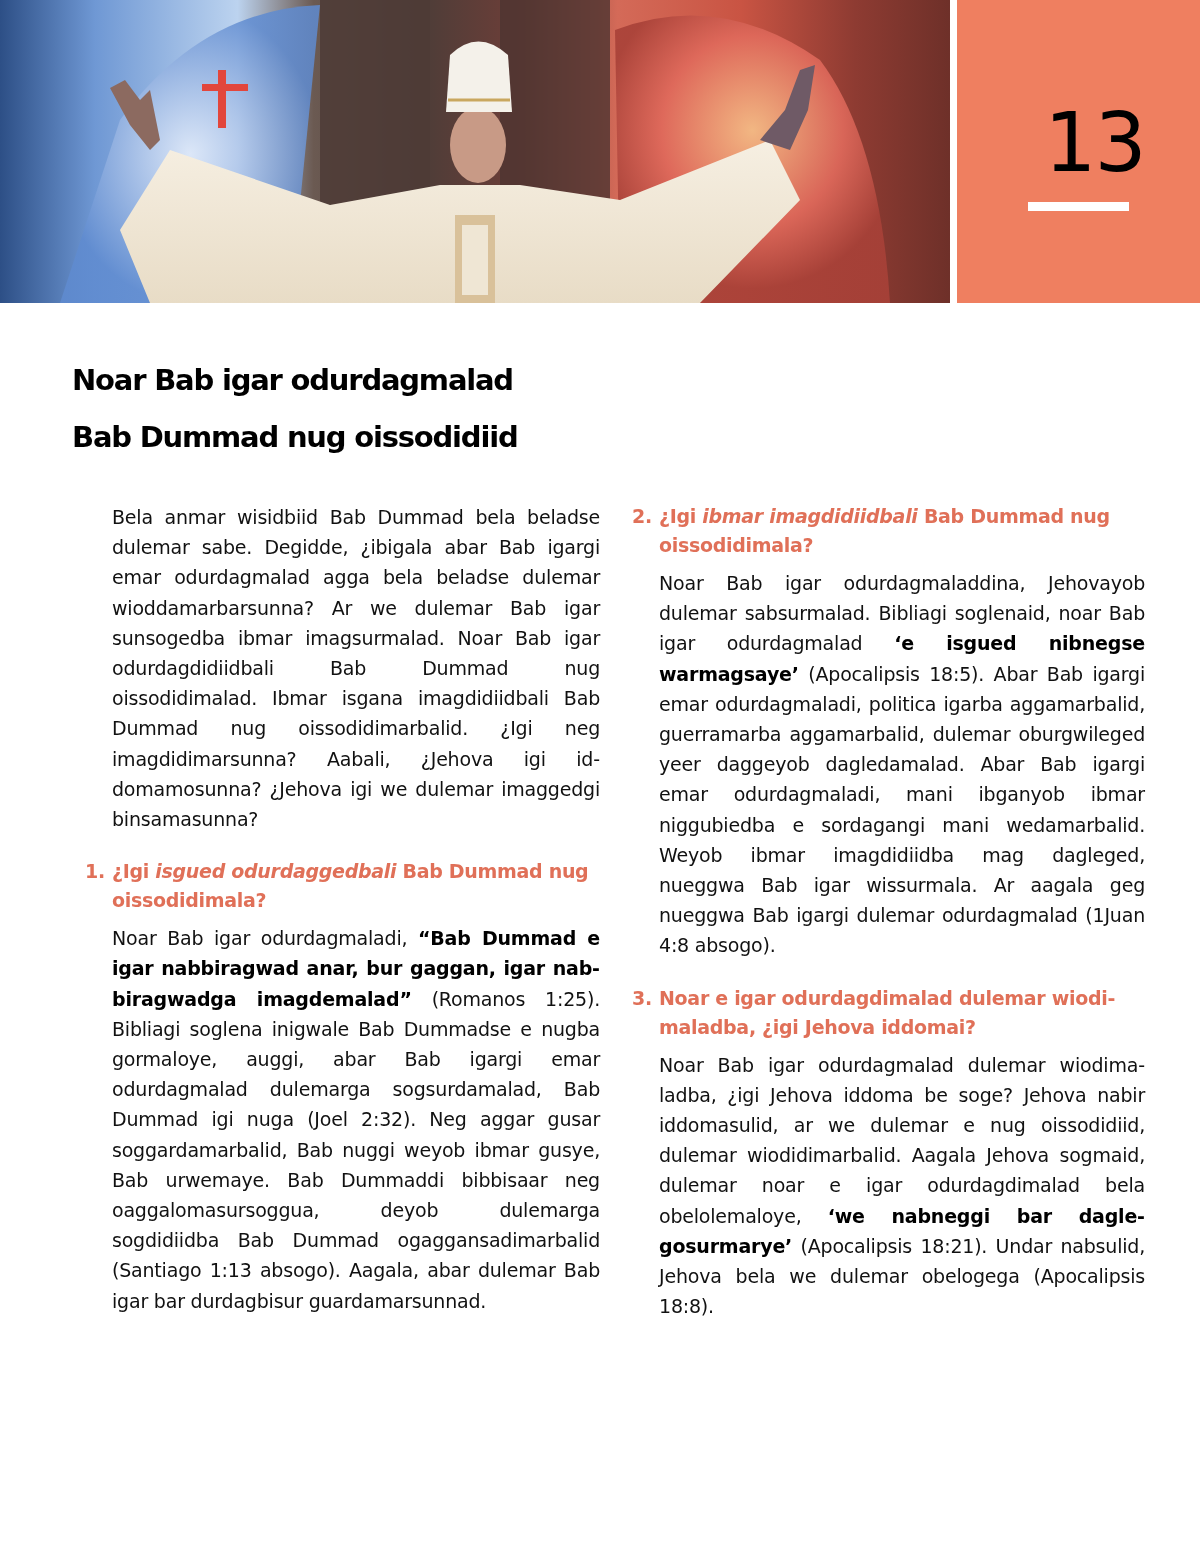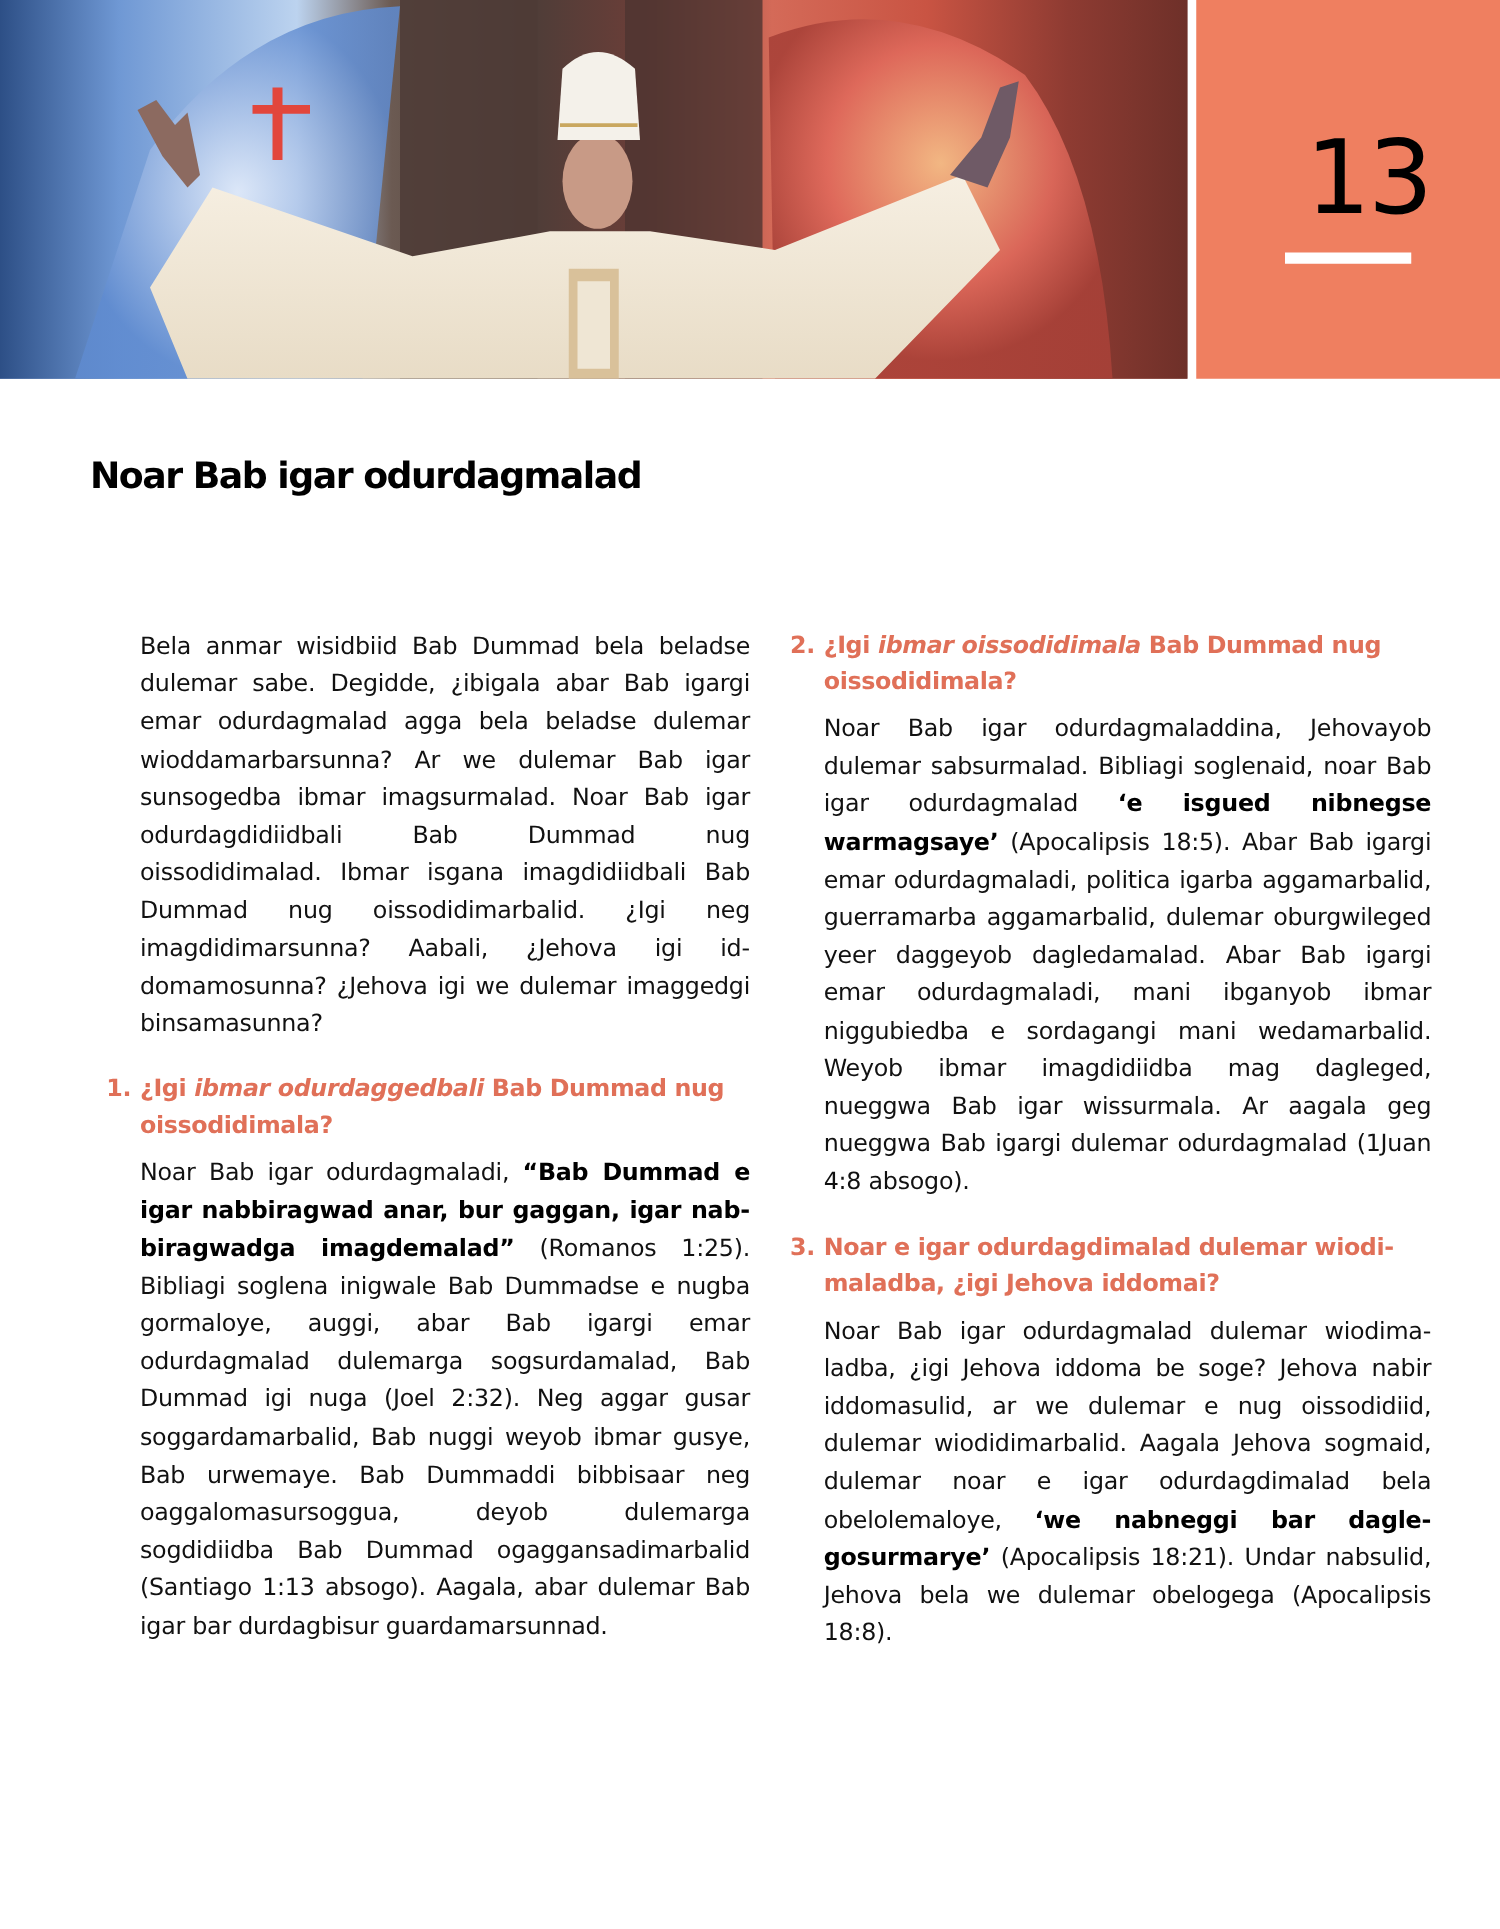--- a/index.html
+++ b/index.html
@@ -104,34 +104,35 @@
   </svg>
 </div>
 
 <div class="chapter-box">
   <div class="chapter-num">13</div>
   <div class="chapter-rule"></div>
 </div>
 
 <h1 class="title">
   <span>Noar Bab igar odurdagmalad</span><br>
+  <span>Bab Dummad nug oissodidiid</span>
 </h1>
 
 <div class="col col-left">
   <p class="para">Bela anmar wisidbiid Bab Dummad bela belad­se dulemar sabe. Degidde, ¿ibigala abar Bab igargi emar odurdagmalad agga bela belad­se dulemar wioddamarbarsunna? Ar we dule­mar Bab igar sunsogedba ibmar imagsurmalad. Noar Bab igar odurdagdidiidbali Bab Dummad nug oissodidimalad. Ibmar isgana imagdidiid­bali Bab Dummad nug oissodidimarbalid. ¿Igi neg imagdidimarsunna? Aabali, ¿Jehova igi id­domamosunna? ¿Jehova igi we dulemar imag­gedgi binsamasunna?</p>
   <div class="gap"></div>
   <div class="q">
-    <span class="num">1.</span><span>¿Igi </span><em>ibmar odurdaggedbali</em><span> Bab Dummad nug oissodidimala?</span>
+    <span class="num">1.</span><span>¿Igi </span><em>isgued odurdaggedbali</em><span> Bab Dummad nug oissodidimala?</span>
   </div>
   <p class="para"><span>Noar Bab igar odurdagmaladi, </span><b>“Bab Dummad e igar nabbiragwad anar, bur gaggan, igar nab­biragwadga imagdemalad”</b><span> (Romanos 1:25). Bibliagi soglena inigwale Bab Dummadse e nug­ba gormaloye, auggi, abar Bab igargi emar odurdagmalad dulemarga sogsurdamalad, Bab Dummad igi nuga (Joel 2:32). Neg aggar gu­sar soggardamarbalid, Bab nuggi weyob ibmar gusye, Bab urwemaye. Bab Dummaddi bibbi­saar neg oaggalomasursoggua, deyob dule­marga sogdidiidba Bab Dummad ogaggansadi­marbalid (Santiago 1:13 absogo). Aagala, abar dulemar Bab igar bar durdagbisur guardamar­sunnad.</span></p>
 </div>
 
 <div class="col col-right">
   <div class="q">
-    <span class="num">2.</span><span>¿Igi </span><em>ibmar oissodidimala</em><span> Bab Dummad nug oissodidimala?</span>
+    <span class="num">2.</span><span>¿Igi </span><em>ibmar imagdidiidbali</em><span> Bab Dummad nug oissodidimala?</span>
   </div>
   <p class="para"><span>Noar Bab igar odurdagmaladdina, Jehovayob dulemar sabsurmalad. Bibliagi soglenaid, noar Bab igar odurdagmalad </span><b>‘e isgued nibnegse warmagsaye’</b><span> (Apocalipsis 18:5). Abar Bab igar­gi emar odurdagmaladi, politica igarba agga­marbalid, guerramarba aggamarbalid, dulemar oburgwileged yeer daggeyob dagledamalad. Abar Bab igargi emar odurdagmaladi, mani ib­ganyob ibmar niggubiedba e sordagangi mani wedamarbalid. Weyob ibmar imagdidiidba mag dagleged, nueggwa Bab igar wissurmala. Ar aa­gala geg nueggwa Bab igargi dulemar odurdag­malad (1Juan 4:8 absogo).</span></p>
   <div class="gap"></div>
   <div class="q">
     <span class="num">3.</span><span>Noar e igar odurdagdimalad dulemar wiodi­maladba, ¿igi Jehova iddomai?</span><em></em><span></span>
   </div>
   <p class="para"><span>Noar Bab igar odurdagmalad dulemar wiodima­ladba, ¿igi Jehova iddoma be soge? Jehova na­bir iddomasulid, ar we dulemar e nug oissodi­diid, dulemar wiodidimarbalid. Aagala Jehova sogmaid, dulemar noar e igar odurdagdimalad bela obelolemaloye, </span><b>‘we nabneggi bar dagle­gosurmarye’</b><span> (Apocalipsis 18:21). Undar nabsu­lid, Jehova bela we dulemar obelogega (Apoca­lipsis 18:8).</span></p>
 </div>
 
 </body></html>

